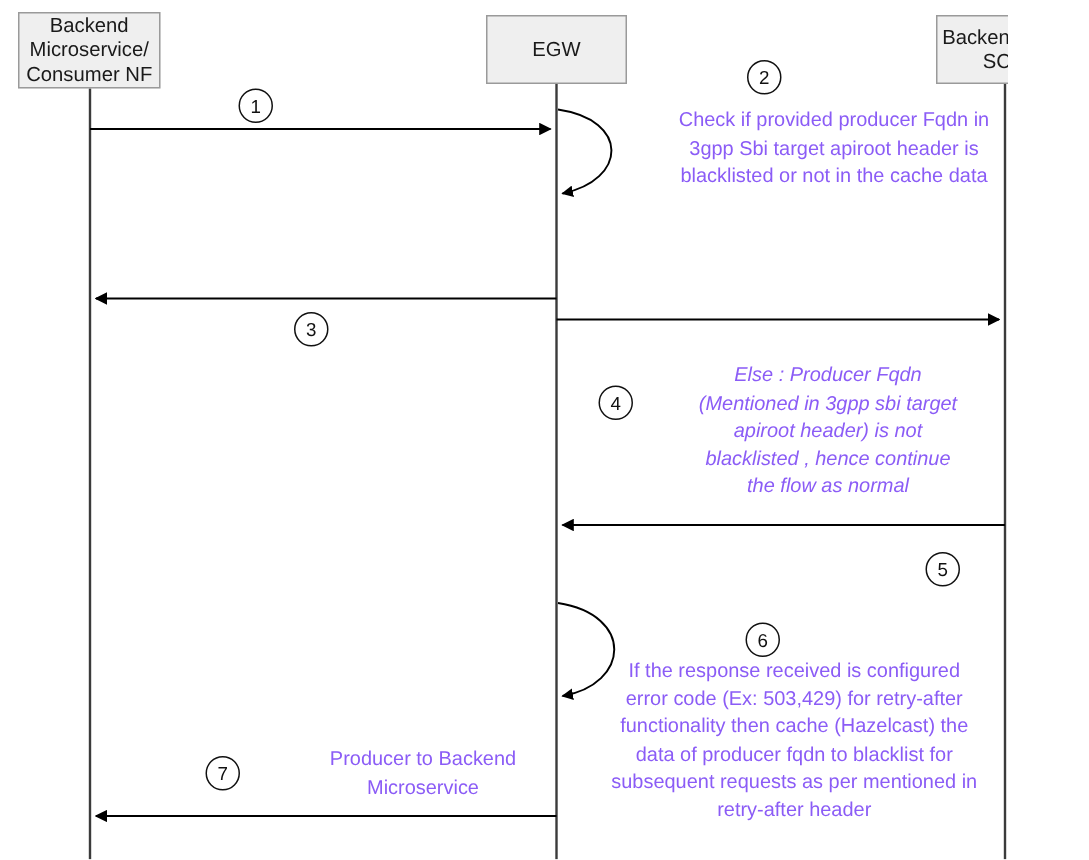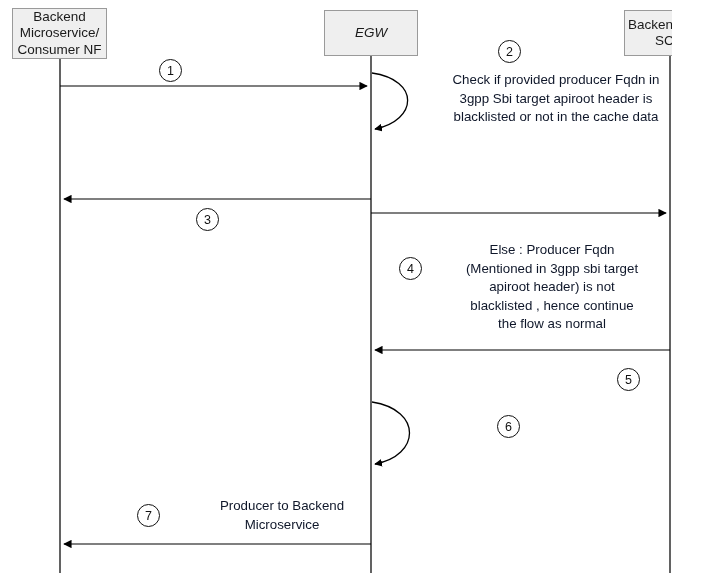--- a/index.html
+++ b/index.html
@@ -64,21 +64,21 @@
     align-items: center;
     justify-content: center;
     font-size: 12.5px;
     color: #111111;
   }
   .note {
     position: absolute;
     text-align: center;
     font-size: 13.3px;
     line-height: 18.5px;
-    color: #0f172a;
+    color: #8b5cf6;
     white-space: pre-line;
     background: transparent;
   }
 </style>
 </head>
 <body>
 
 <div id="diagram-root">
 
   <svg class="layer" viewBox="0 0 726 573">
@@ -109,21 +109,21 @@
 
     <line class="msg-line" x1="371" y1="544" x2="64" y2="544" marker-end="url(#arrowEnd)"></line>
   </svg>
 
   <div class="actor-box" style="left:12px; top:8px; width:95px; height:51px;">
     <span>Backend
 Microservice/
 Consumer NF</span>
   </div>
 
-  <div class="actor-box" style="left:324px; top:10px; width:94px; height:46px;font-style:italic;">
+  <div class="actor-box" style="left:324px; top:10px; width:94px; height:46px;">
     <span>EGW</span>
   </div>
 
   <div class="actor-box" style="left:624px; top:10px; width:90px; height:46px;">
     <span>Backend NF /
 SCP</span>
   </div>
 
   <div class="step-badge" style="left:159px; top:59px;">
     <span>1</span>
@@ -151,24 +151,30 @@
 
   <div class="step-badge" style="left:137px; top:504px;">
     <span>7</span>
   </div>
 
   <div class="note" style="left:408px; top:71px; width:296px;">Check if provided producer Fqdn in
 3gpp Sbi target apiroot header is
 blacklisted or not in the cache data</div>
 
 
-  <div class="note" style="left:433px; top:241px; width:238px;">Else : Producer Fqdn
+  <div class="note" style="left:433px; top:241px; width:238px;font-style:italic;">Else : Producer Fqdn
 (Mentioned in 3gpp sbi target
 apiroot header) is not
 blacklisted , hence continue
 the flow as normal</div>
 
 
+  <div class="note" style="left:382px; top:438px; width:295px;">If the response received is configured
+error code (Ex: 503,429) for retry-after
+functionality then cache (Hazelcast) the
+data of producer fqdn to blacklist for
+subsequent requests as per mentioned in
+retry-after header</div>
 
   <div class="note" style="left:176px; top:497px; width:212px;">Producer to Backend
 Microservice</div>
 
 </div>
 
 </body></html>

